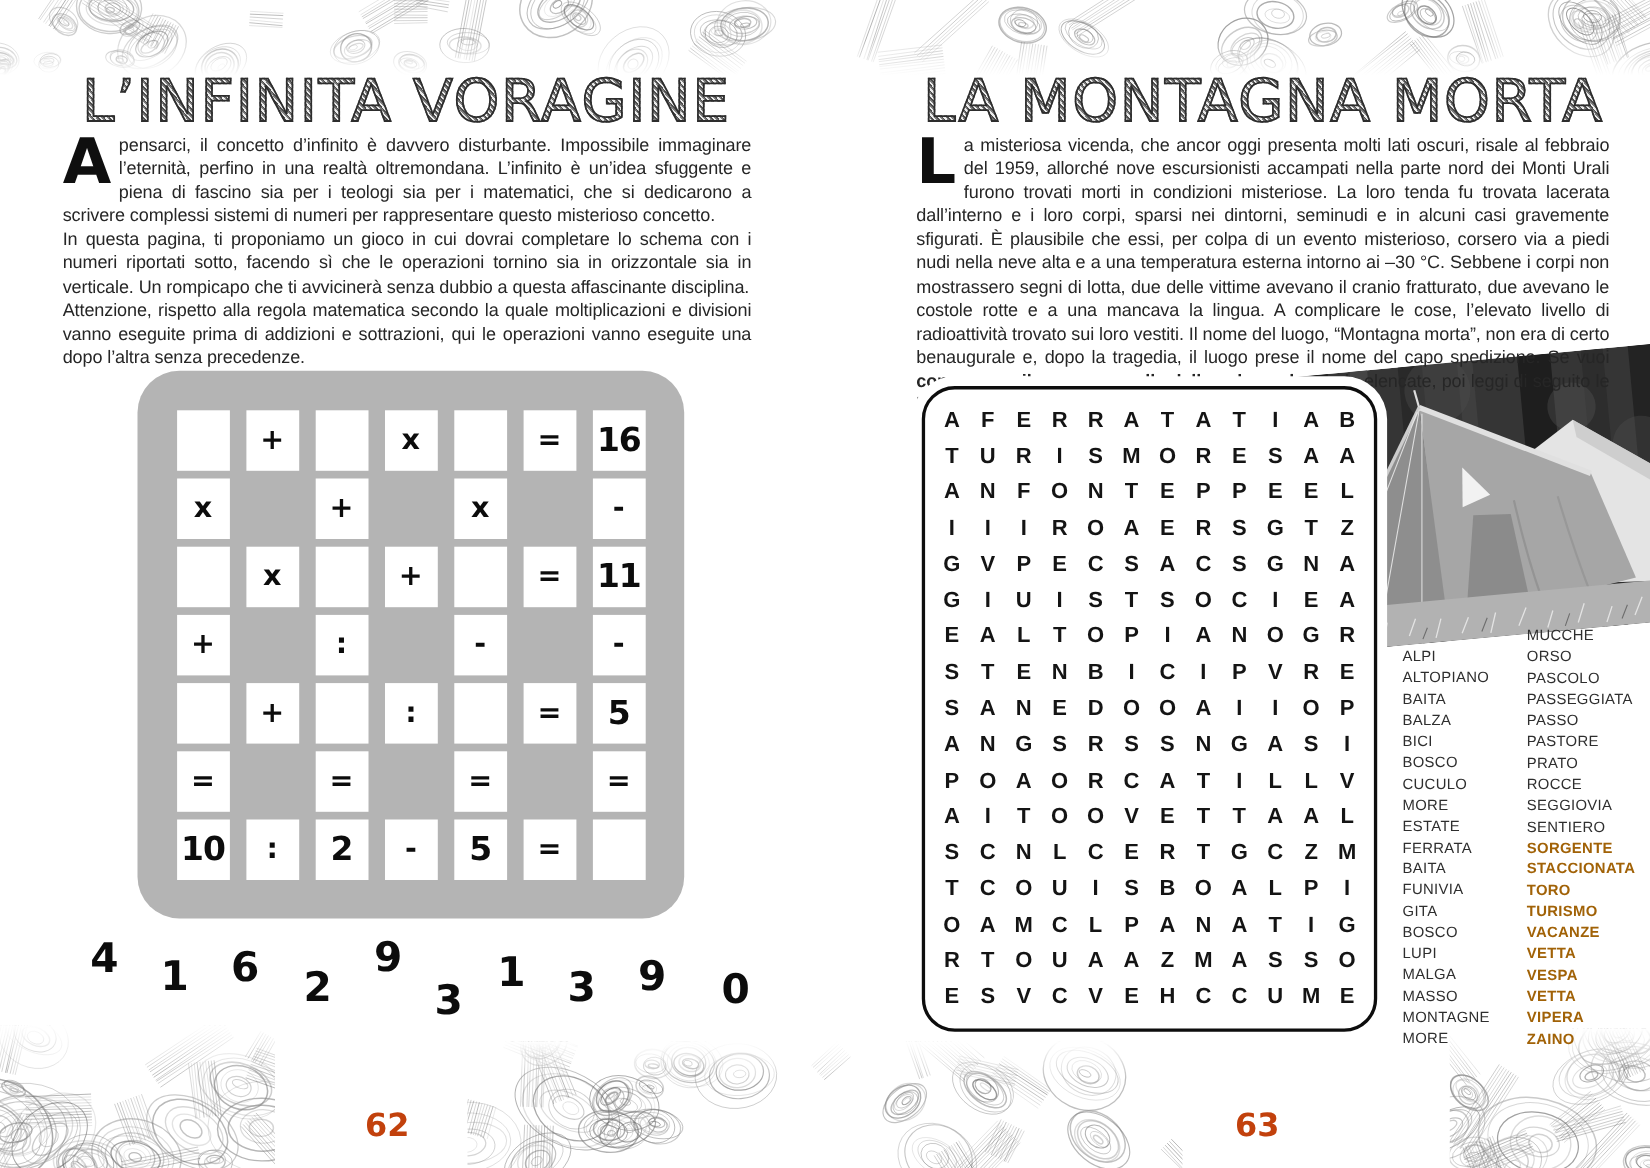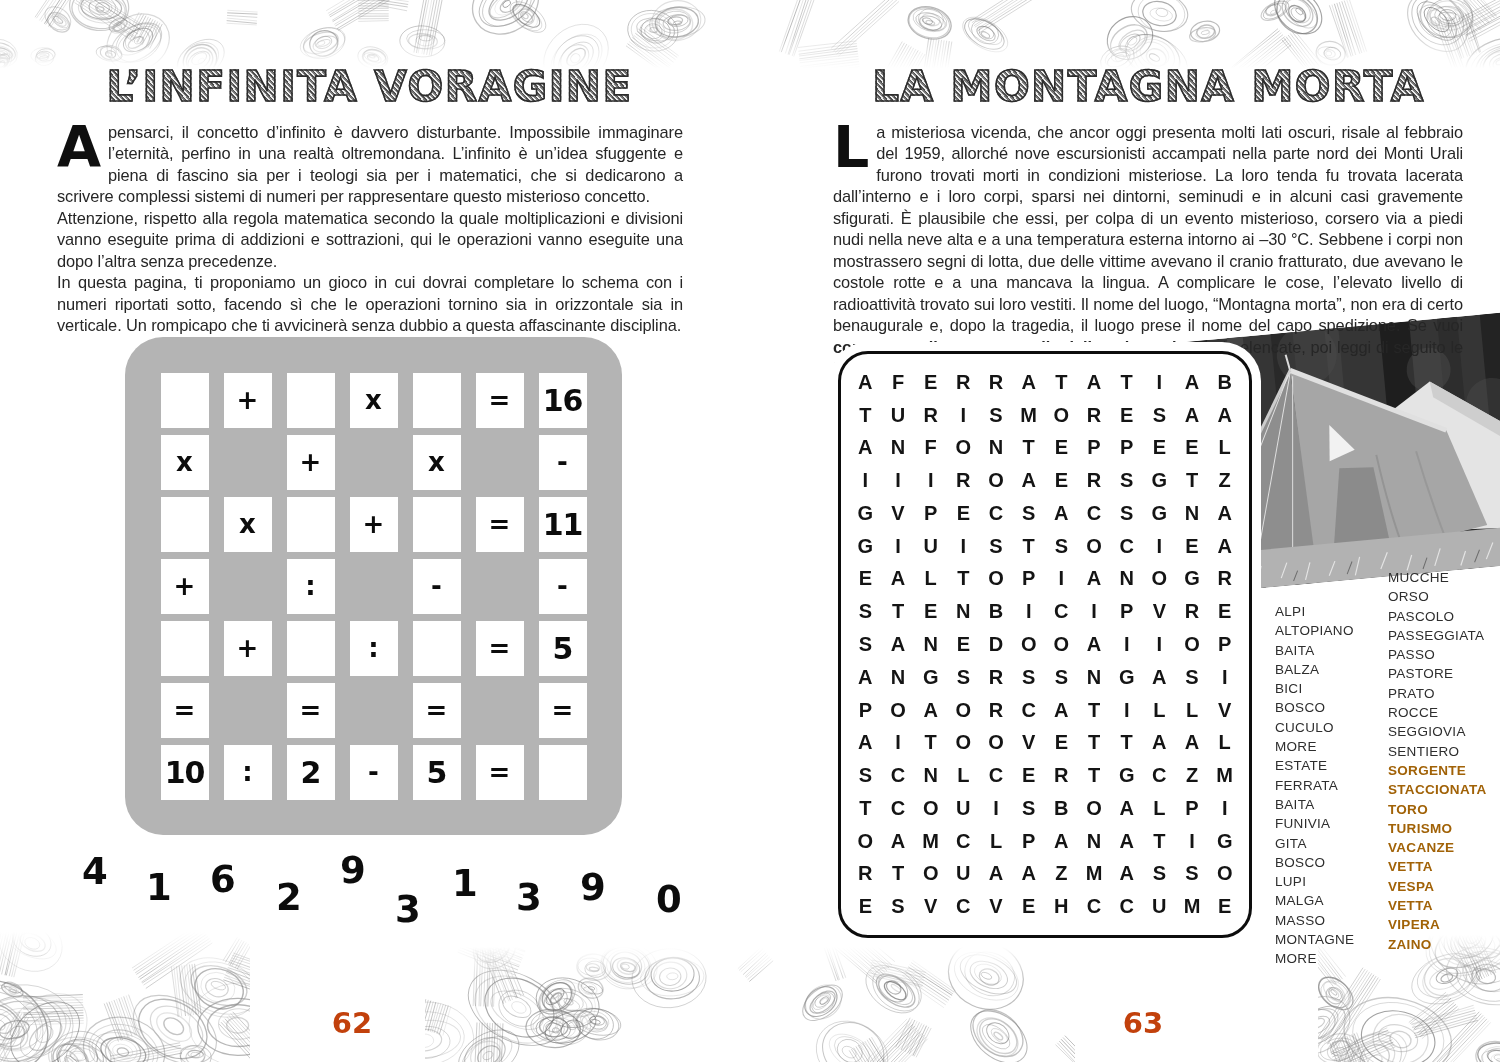--- a/index.html
+++ b/index.html
@@ -6,21 +6,21 @@
   body{
     width:1500px;height:1062px;position:relative;overflow:hidden;
     background:#ffffff;font-family:"Liberation Sans", sans-serif;color:#262626;
   }
   [data-name]{box-sizing:border-box;}
   
   .deco{position:absolute;z-index:0;}
   .fade{position:absolute;z-index:1;pointer-events:none;}
   
   .sketch-title{
-    position:absolute;text-align:center;font-weight:700;font-size:42px;
+    position:absolute;text-align:center;font-weight:400;font-size:53px;
     letter-spacing:1.5px;z-index:5;color:#555;
     font-family:"DejaVu Sans", sans-serif;white-space:nowrap;
   }
   @supports ((-webkit-background-clip:text) or (background-clip:text)){
     .sketch-title{
       color:transparent;
       background:repeating-linear-gradient(48deg,#4d4d4d 0 1.1px,#ececec 1.1px 2.6px,#7b7b7b 2.6px 3.8px);
       -webkit-background-clip:text;background-clip:text;
       -webkit-text-stroke:1.6px #2d2d2d;
     }
@@ -1301,22 +1301,22 @@
 <div class="fade" data-name="bottom-center-fade" style="left:425px;top:947px;width:650px;height:34px;background:linear-gradient(#fff,rgba(255,255,255,0));"></div>
 <div class="fade" data-name="bottom-right-fade" style="left:1318px;top:935px;width:182px;height:36px;background:linear-gradient(#fff,rgba(255,255,255,0));"></div>
 
 <div data-name="left-page">
   <div class="sketch-title" data-name="left-page-title" style="left:57px;top:62px;width:625px;">L’INFINITA VORAGINE</div>
 
   <div class="copy" data-name="left-page-intro" style="left:57px;top:122px;width:626px;">
     <p>
       <span class="dropcap" data-name="dropcap-a">A</span><span data-name="left-paragraph-1">pensarci, il concetto d’infinito è davvero disturbante. Impossibile immaginare l’eternità, perfino in una realtà oltremondana. L’infinito è un’idea sfuggente e piena di fascino sia per i teologi sia per i matematici, che si dedicarono a scrivere complessi sistemi di numeri per rappresentare questo misterioso concetto.</span>
     </p>
+    <p data-name="left-paragraph-2">In questa pagina, ti proponiamo un gioco in cui dovrai completare lo schema con i numeri riportati sotto, facendo sì che le operazioni tornino sia in orizzontale sia in verticale. Un rompicapo che ti avvicinerà senza dubbio a questa affascinante disciplina.</p>
     <p data-name="left-paragraph-3">Attenzione, rispetto alla regola matematica secondo la quale moltiplicazioni e divisioni vanno eseguite prima di addizioni e sottrazioni, qui le operazioni vanno eseguite una dopo l’altra senza precedenze.</p>
-    <p data-name="left-paragraph-2">In questa pagina, ti proponiamo un gioco in cui dovrai completare lo schema con i numeri riportati sotto, facendo sì che le operazioni tornino sia in orizzontale sia in verticale. Un rompicapo che ti avvicinerà senza dubbio a questa affascinante disciplina.</p>
   </div>
 
   <div class="math-panel" data-name="math-grid">
       <div class="mcell" data-name="empty-answer-cell"></div>
       <div class="mcell op" data-name="operator-cell">+</div>
       <div class="mcell" data-name="empty-answer-cell"></div>
       <div class="mcell op" data-name="operator-cell">x</div>
       <div class="mcell" data-name="empty-answer-cell"></div>
       <div class="mcell op" data-name="operator-cell">=</div>
       <div class="mcell num" data-name="given-number-cell">16</div>
@@ -1624,21 +1624,21 @@
       <div class="wcell" data-name="wordsearch-letter">V</div>
       <div class="wcell" data-name="wordsearch-letter">E</div>
       <div class="wcell" data-name="wordsearch-letter">H</div>
       <div class="wcell" data-name="wordsearch-letter">C</div>
       <div class="wcell" data-name="wordsearch-letter">C</div>
       <div class="wcell" data-name="wordsearch-letter">U</div>
       <div class="wcell" data-name="wordsearch-letter">M</div>
       <div class="wcell" data-name="wordsearch-letter">E</div>
     </div>
 
-  <div class="wl" data-name="word-list-left-column" style="left:1275px;top:602px;width:86px;">
+  <div class="wl" data-name="word-list-left-column" style="left:1275px;top:587px;width:86px;">
       <div data-name="word-list-item">ALPI</div>
       <div data-name="word-list-item">ALTOPIANO</div>
       <div data-name="word-list-item">BAITA</div>
       <div data-name="word-list-item">BALZA</div>
       <div data-name="word-list-item">BICI</div>
       <div data-name="word-list-item">BOSCO</div>
       <div data-name="word-list-item">CUCULO</div>
       <div data-name="word-list-item">MORE</div>
       <div data-name="word-list-item">ESTATE</div>
       <div data-name="word-list-item">FERRATA</div>

